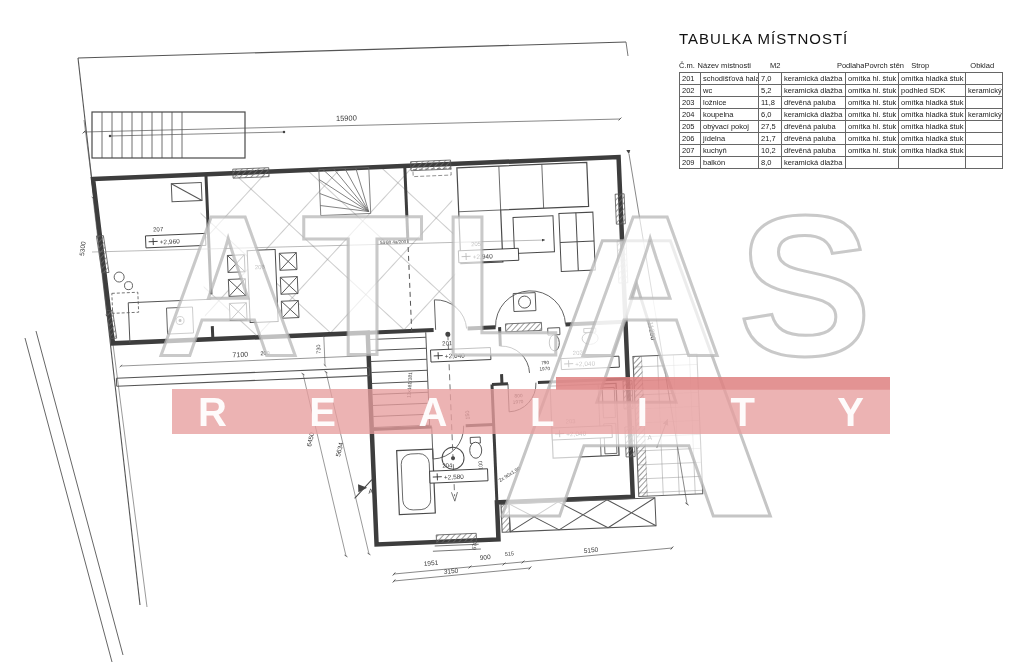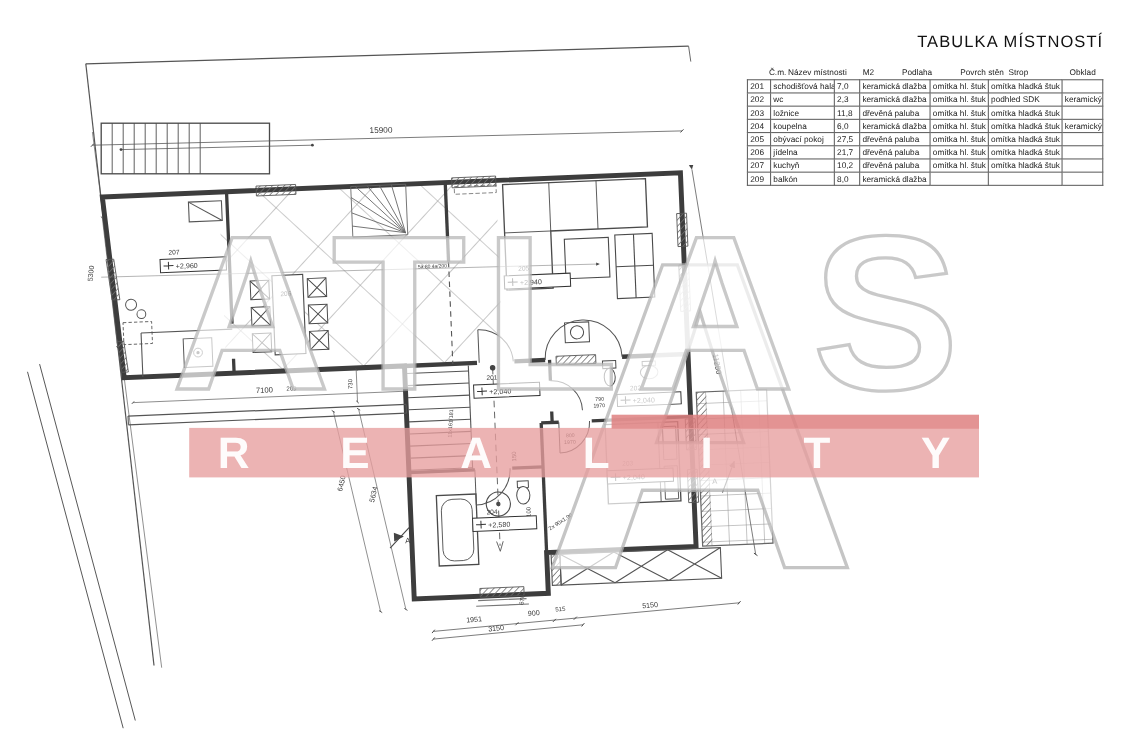--- a/index.html
+++ b/index.html
@@ -16,22 +16,22 @@
             font-weight:bold;letter-spacing:16px;color:rgba(255,255,255,0.68);
             -webkit-text-stroke:3px rgba(180,180,180,0.72);pointer-events:none;white-space:nowrap;}
   .wm-band{position:absolute;left:172px;top:389px;width:718px;height:45px;z-index:3;
            background:rgba(231,158,158,0.78);display:flex;align-items:center;
            justify-content:space-between;padding:0 26px;box-sizing:border-box;pointer-events:none;}
   .wm-band span{font-size:40px;font-weight:bold;color:rgba(255,255,255,0.95);line-height:1;}
   .wm-redstrip{position:absolute;left:556px;top:377px;width:334px;height:13px;z-index:3;
            background:rgba(222,128,128,0.85);pointer-events:none;}
   
   #table-wrap{position:absolute;left:679px;top:30px;width:324px;z-index:4;color:#222;}
-  #table-title{text-align:right;font-size:15px;letter-spacing:1px;color:#111;margin-bottom:14px;}
-  #col-heads{display:flex;font-size:7.5px;margin-bottom:2px;color:#222;margin-left:20px;}
+  #table-title{text-align:left;font-size:15px;letter-spacing:1px;color:#111;margin-bottom:14px;}
+  #col-heads{display:flex;font-size:7.5px;margin-bottom:2px;color:#222;}
   #col-heads span{overflow:hidden;white-space:nowrap;}
   table.rooms{border-collapse:collapse;table-layout:fixed;width:323px;}
   table.rooms td{border:1px solid #666;font-size:7.5px;height:11px;line-height:11px;
                  padding:0 0 0 2px;overflow:hidden;white-space:nowrap;color:#222;}
 </style>
 </head>
 <body>
 
 <div id="page">
 
@@ -366,21 +366,21 @@
       <span>T</span>
       <span>Y</span>
     </div>
 
   <div id="table-wrap">
     <div id="table-title">TABULKA MÍSTNOSTÍ</div>
     <div id="col-heads">
         <span style="width: 21px;">Č.m.</span>
         <span style="width: 82px;">Název místnosti</span>
         <span style="width: 43px;">M2</span>
-        <span style="width: 64px;">Podlaha</span>
+        <span style="width: 64px; text-align: right;">Podlaha</span>
         <span style="width: 53px;">Povrch stěn</span>
         <span style="width: 67px;">Strop</span>
         <span style="width: 37px;">Obklad</span>
       </div>
     <table class="rooms">
       <colgroup id="cols">
           <col style="width: 21px;">
           <col style="width: 58px;">
           <col style="width: 23px;">
           <col style="width: 64px;">
@@ -394,21 +394,21 @@
             <td>schodišťová hala</td>
             <td>7,0</td>
             <td>keramická dlažba</td>
             <td>omítka hl. štuk</td>
             <td>omítka hladká štuk</td>
             <td></td>
           </tr>
           <tr>
             <td>202</td>
             <td>wc</td>
-            <td>2,3</td>
+            <td>5,2</td>
             <td>keramická dlažba</td>
             <td>omítka hl. štuk</td>
             <td>podhled SDK</td>
             <td>keramický</td>
           </tr>
           <tr>
             <td>203</td>
             <td>ložnice</td>
             <td>11,8</td>
             <td>dřevěná paluba</td>

